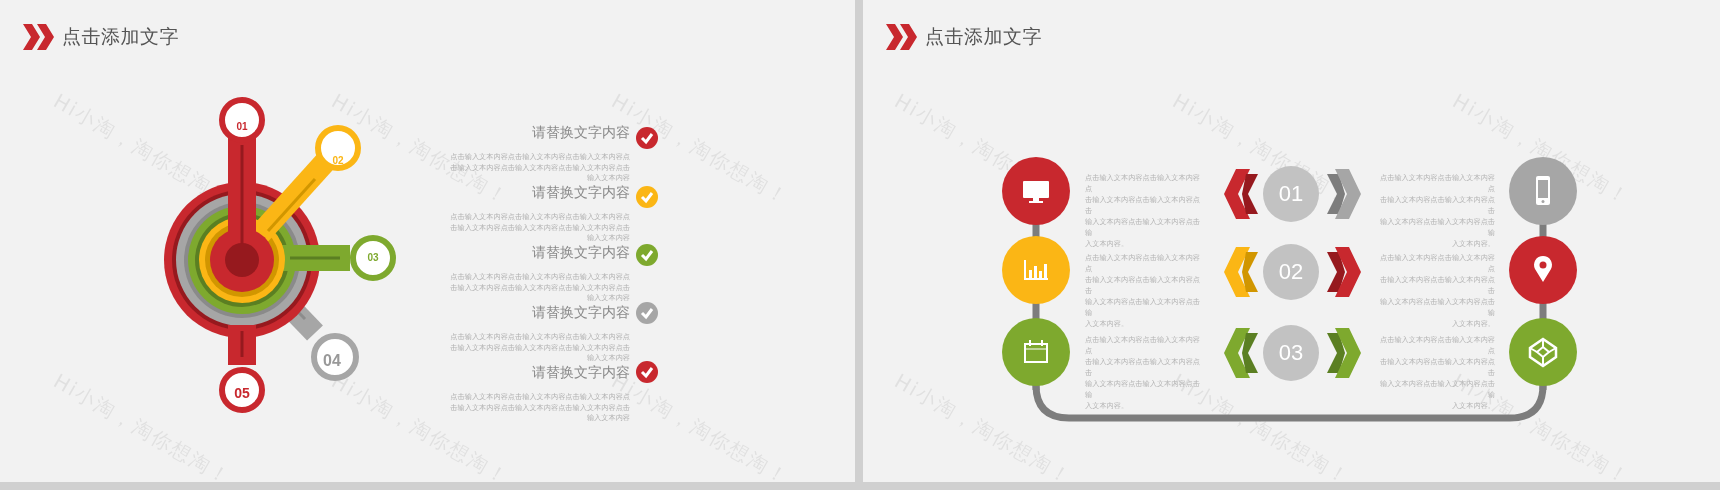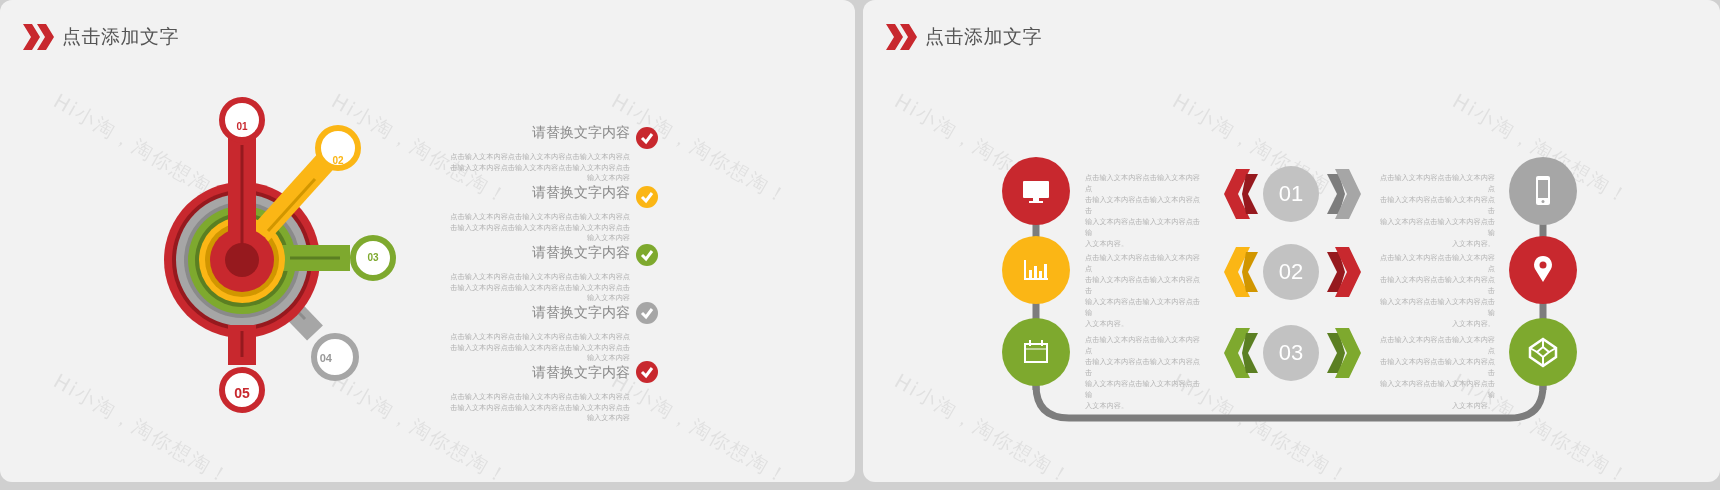--- a/index.html
+++ b/index.html
@@ -1,17 +1,17 @@
 <!DOCTYPE html>
 <html><head>
 <meta charset="utf-8">
 <style>
   * { box-sizing: border-box; margin: 0; padding: 0; }
   body { width: 1720px; height: 490px; background: #d0d0d0; position: relative; overflow: hidden; font-family: "DejaVu Sans", sans-serif; }
-  .slide { position: absolute; top: 0; height: 482px; background: #f2f2f2; overflow: hidden; border-radius: 12px; }
+  .slide { position: absolute; top: 0; height: 482px; background: #f2f2f2; overflow: hidden; }
   #slide1 { left: 0; width: 855px; }
   #slide2 { left: 863px; width: 857px; }
   .title-row { position: absolute; left: 23px; top: 24px; display: flex; align-items: center; }
   .title-row svg { display: block; }
   .title-text { margin-left: 6px; font-size: 19px; color: #555; letter-spacing: 0.5px; }
   .wm { position: absolute; color: rgba(0,0,0,0.07); font-size: 20px; transform: rotate(30deg); transform-origin: left top; white-space: nowrap; letter-spacing: 2px; pointer-events: none; }
   .item { position: absolute; width: 210px; text-align: right; }
   .item-title { font-size: 14px; color: #8a8a8a; line-height: 16px; }
   .item-desc { font-size: 7.2px; color: #b0b0b0; line-height: 10.5px; margin-top: 12px; }
   .check { position: absolute; width: 22px; height: 22px; border-radius: 50%; }
@@ -83,21 +83,21 @@
       <rect x="78" y="230" width="28" height="40" fill="#c8282e"></rect>
       <line x1="92" y1="236" x2="92" y2="262" stroke="#96191e" stroke-width="3"></line>
       <circle cx="92" cy="295" r="20" fill="#fff" stroke="#c8282e" stroke-width="6"></circle>
     </g>
     <circle cx="92" cy="165" r="17" fill="#96191e"></circle>
   </svg>
 
   <div style="position:absolute;left:230px;top:121px;width:24px;text-align:center;font-size:10px;font-weight:bold;color:#c8282e;font-family:'Liberation Sans',sans-serif">01</div>
   <div style="position:absolute;left:326px;top:155px;width:24px;text-align:center;font-size:10px;font-weight:bold;color:#fbb615;font-family:'Liberation Sans',sans-serif">02</div>
   <div style="position:absolute;left:361px;top:252px;width:24px;text-align:center;font-size:10px;font-weight:bold;color:#7ea92e;font-family:'Liberation Sans',sans-serif">03</div>
-  <div style="position:absolute;left:308px;top:352px;width:24px;text-align:right;font-size:11px;font-weight:bold;color:#999;font-family:'Liberation Sans',sans-serif">04</div>
+  <div style="position:absolute;left:323px;top:352px;width:24px;text-align:left;font-size:16px;font-weight:bold;color:#999;font-family:'Liberation Sans',sans-serif">04</div>
   <div style="position:absolute;left:230px;top:385px;width:24px;text-align:center;font-size:14px;font-weight:bold;color:#c8282e;font-family:'Liberation Sans',sans-serif">05</div>
 
   <div class="item" style="left:420px;top:124px">
     <div class="item-title">请替换文字内容</div>
     <div class="item-desc">
       <div>点击输入文本内容点击输入文本内容点击输入文本内容点</div>
         <div>击输入文本内容点击输入文本内容点击输入文本内容点击</div>
         <div>输入文本内容</div>
     </div>
   </div>

